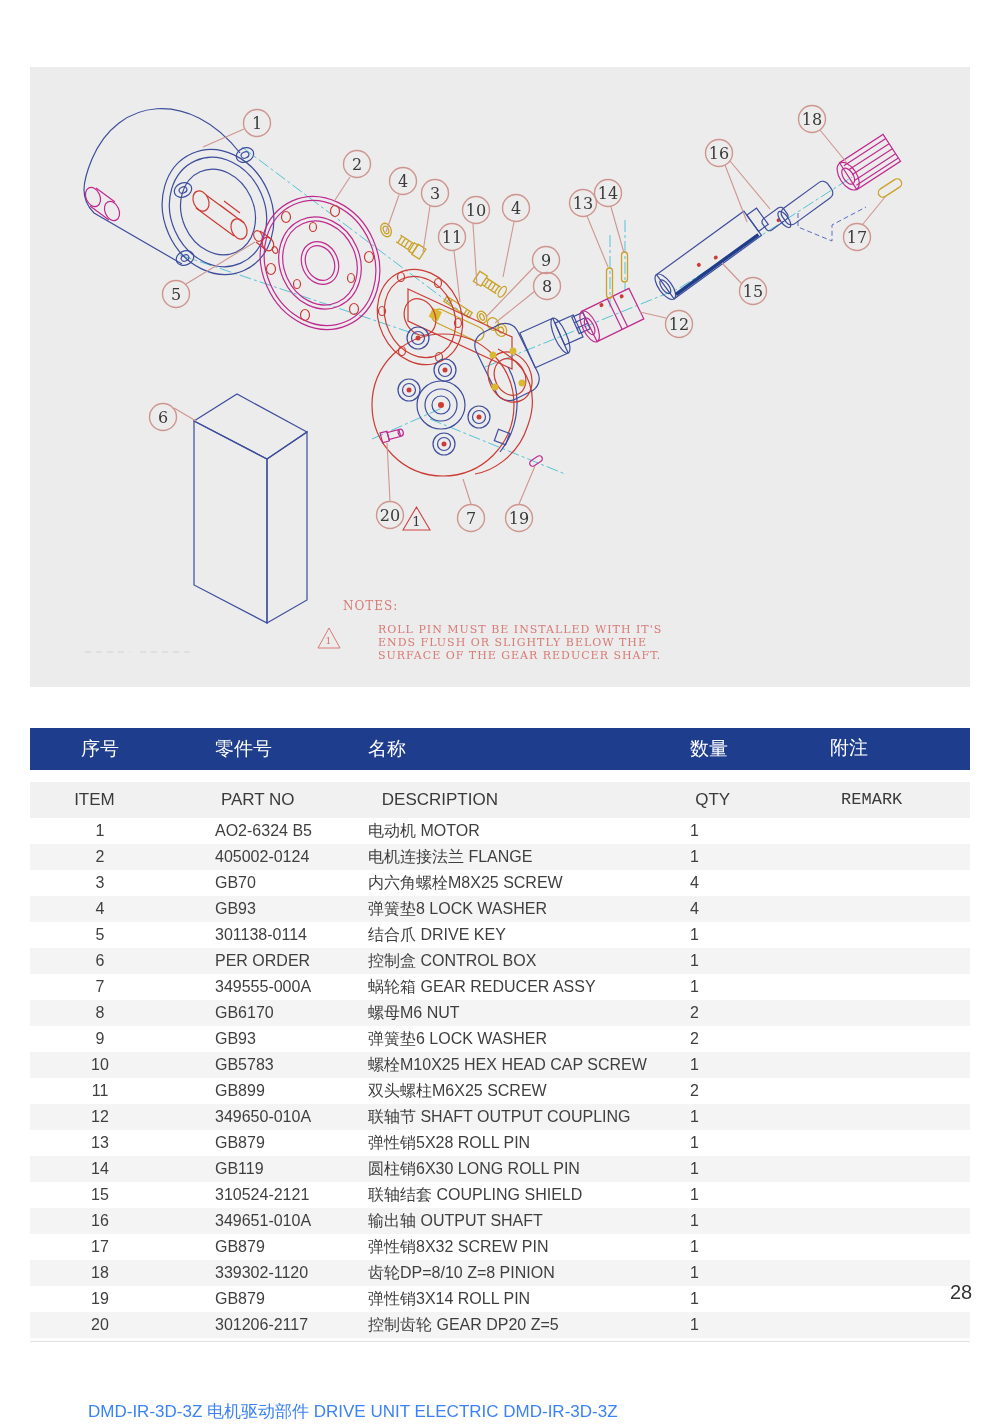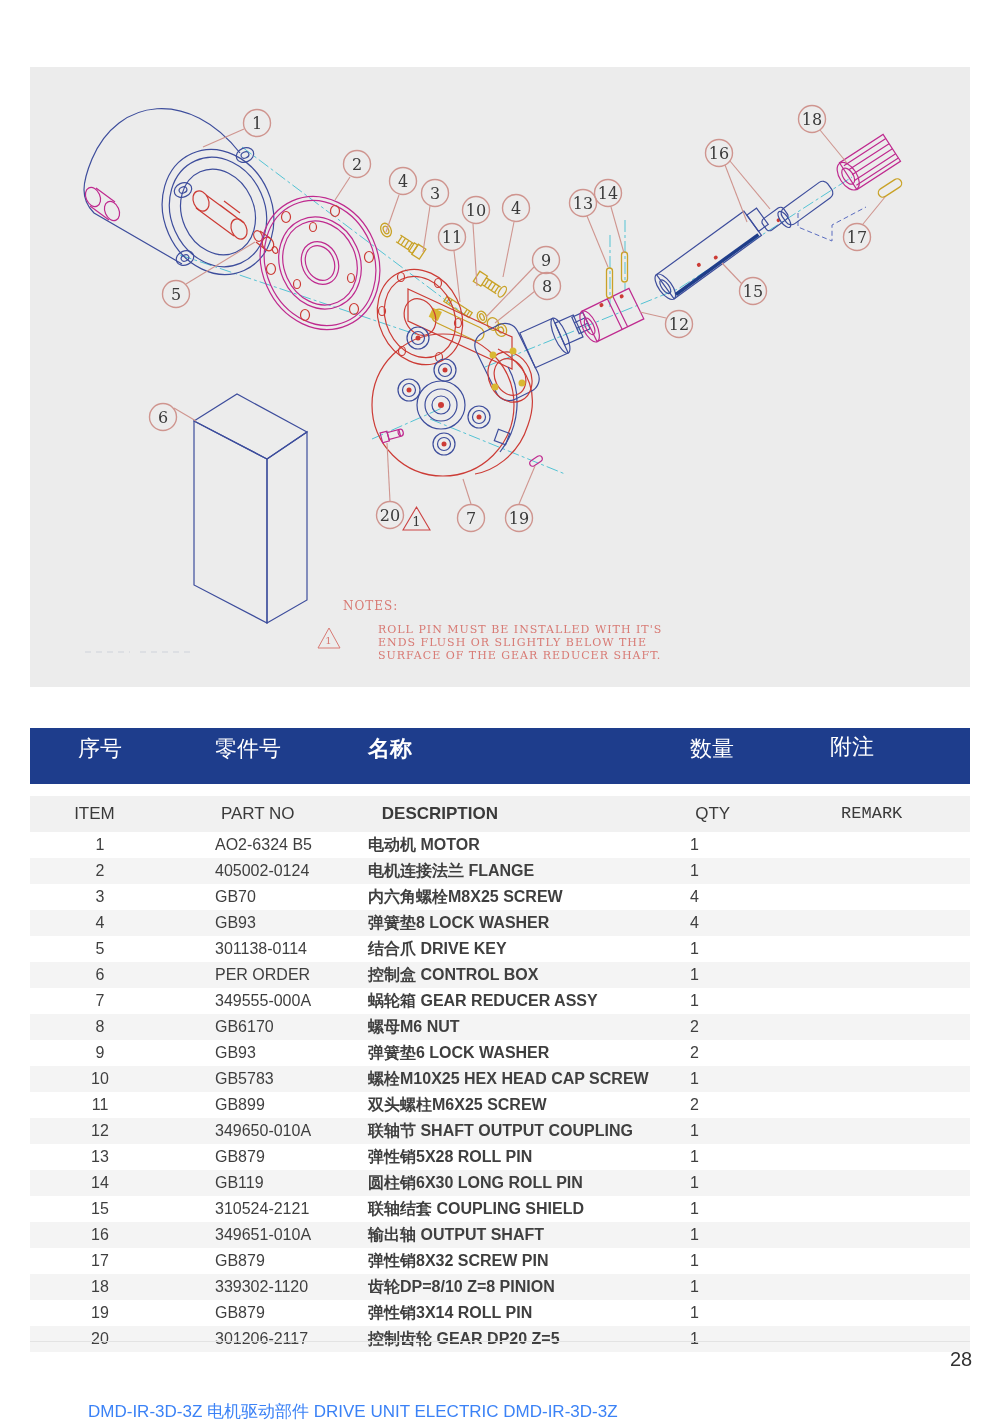--- a/index.html
+++ b/index.html
@@ -3,37 +3,37 @@
 <meta charset="utf-8">
 <style>
   html,body{margin:0;padding:0;background:#fff;}
   .page{position:relative;width:1000px;height:1425px;background:#ffffff;
         font-family:"Liberation Sans",sans-serif;overflow:hidden;}
   
   .diagram-panel{position:absolute;left:30px;top:67px;width:940px;height:620px;background:#ececec;}
   .diagram-panel svg{display:block;}
   
   .parts-table{position:absolute;left:30px;top:728px;width:940px;}
-  .thead-cn{display:flex;background:#1e3d8c;color:#ffffff;height:56px;line-height:42px;font-size:22px;}
+  .thead-cn{display:flex;background:#1e3d8c;color:#ffffff;height:42px;line-height:42px;font-size:19px;}
   .thead-en{display:flex;background:#f1f1f1;color:#3a3a3a;height:36px;line-height:36px;font-size:17px;margin-top:12px;gap:17px;}
   .tbody{display:block;}
   .trow{display:flex;height:26px;line-height:26px;font-size:16px;color:#3f3f3f;background:#ffffff;}
   .trow.alt{background:#f4f4f4;}
   .cell{overflow:hidden;white-space:nowrap;}
   .col-item{width:140px;text-align:center;}
   .col-part{width:160px;padding-left:45px;box-sizing:content-box;width:115px;}
   .col-part{width:160px;padding-left:0;}
   .col-part{width:160px;text-align:left;padding-left:45px;box-sizing:border-box;}
-  .col-desc{width:360px;text-align:left;padding-left:38px;box-sizing:border-box;font-weight:bold;}
+  .col-desc{width:360px;text-align:left;padding-left:38px;box-sizing:border-box;}
   .col-qty{width:140px;text-align:left;}
   .col-remark{width:140px;font-family:Liberation Mono, monospace;}
   
   .footer-rule{position:absolute;left:30px;top:1341px;width:940px;border-top:1px solid #e3e3e3;}
   .footer-text{position:absolute;left:88px;top:1400px;font-size:17px;color:#3b82f6;}
-  .page-number{position:absolute;left:950px;top:1348px;font-size:20px;color:#333333;}
+  .page-number{position:absolute;left:950px;top:1281px;font-size:20px;color:#333333;}
   
   .ln-blue{stroke:#3d4d9c;fill:none;stroke-width:1.2;}
   .ln-red{stroke:#cc3b35;fill:none;stroke-width:1.2;}
   .ln-mag{stroke:#bf2a8f;fill:none;stroke-width:1.2;}
   .ln-yel{stroke:#c9a227;fill:none;stroke-width:1.3;}
   .ln-cyan{stroke:#54c3d4;fill:none;stroke-width:1;stroke-dasharray:12 3 3 3;}
   .ln-salmon{stroke:#cf958f;fill:none;stroke-width:1.1;}
   .balloon circle{stroke:#cf958f;stroke-width:1.4;fill:rgba(255,255,255,0);}
   .balloon text{fill:#3a3a3a;font-family:"DejaVu Serif",serif;font-size:16px;text-anchor:middle;}
   .notes text{fill:#d87a74;font-family:"DejaVu Serif",serif;letter-spacing:1px;}

